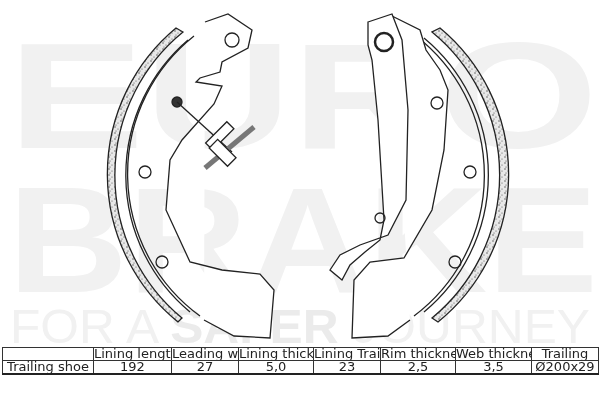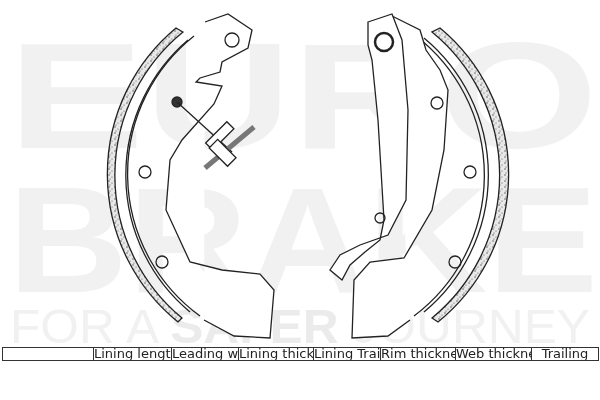--- a/index.html
+++ b/index.html
@@ -86,14 +86,24 @@
       <tr>
     <th></th>
     <th>Lining length</th>
     <th>Leading width</th>
     <th>Lining thickness</th>
     <th>Lining Trailing</th>
     <th>Rim thickness</th>
     <th>Web thickness</th>
     <th>Trailing</th>
   </tr>
+  <tr>
+    <td>Trailing shoe</td>
+    <td>192</td>
+    <td>27</td>
+    <td>5,0</td>
+    <td>23</td>
+    <td>2,5</td>
+    <td>3,5</td>
+    <td>Ø200x29</td>
+  </tr>
 </tbody>
   </table>
 
 </body></html>

